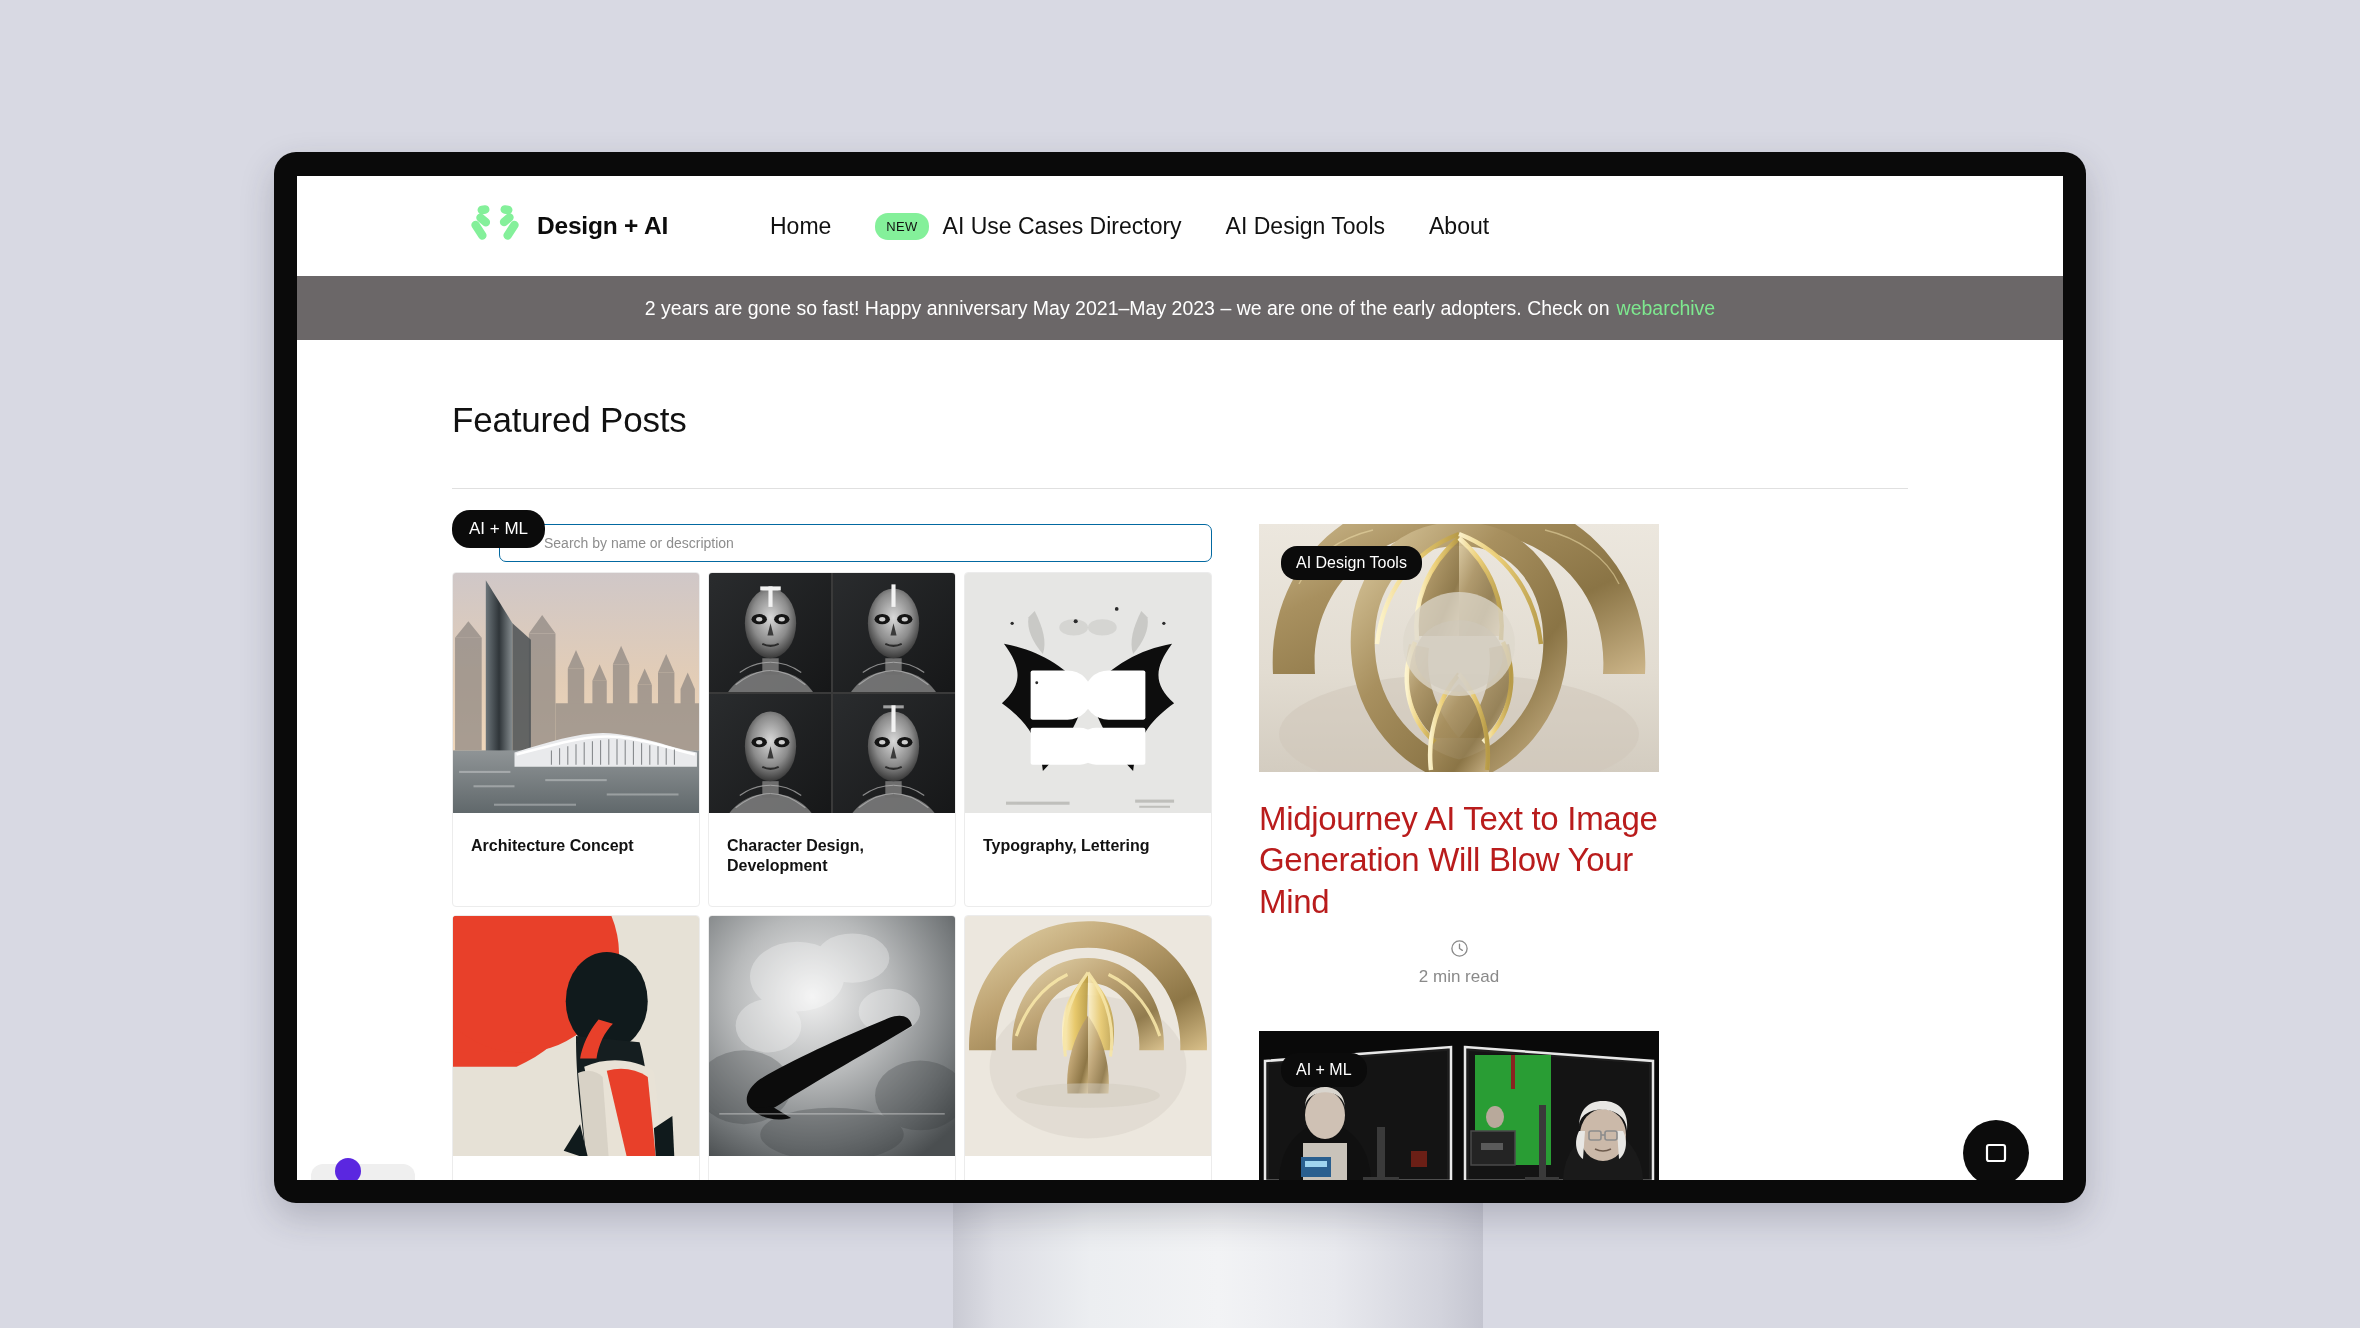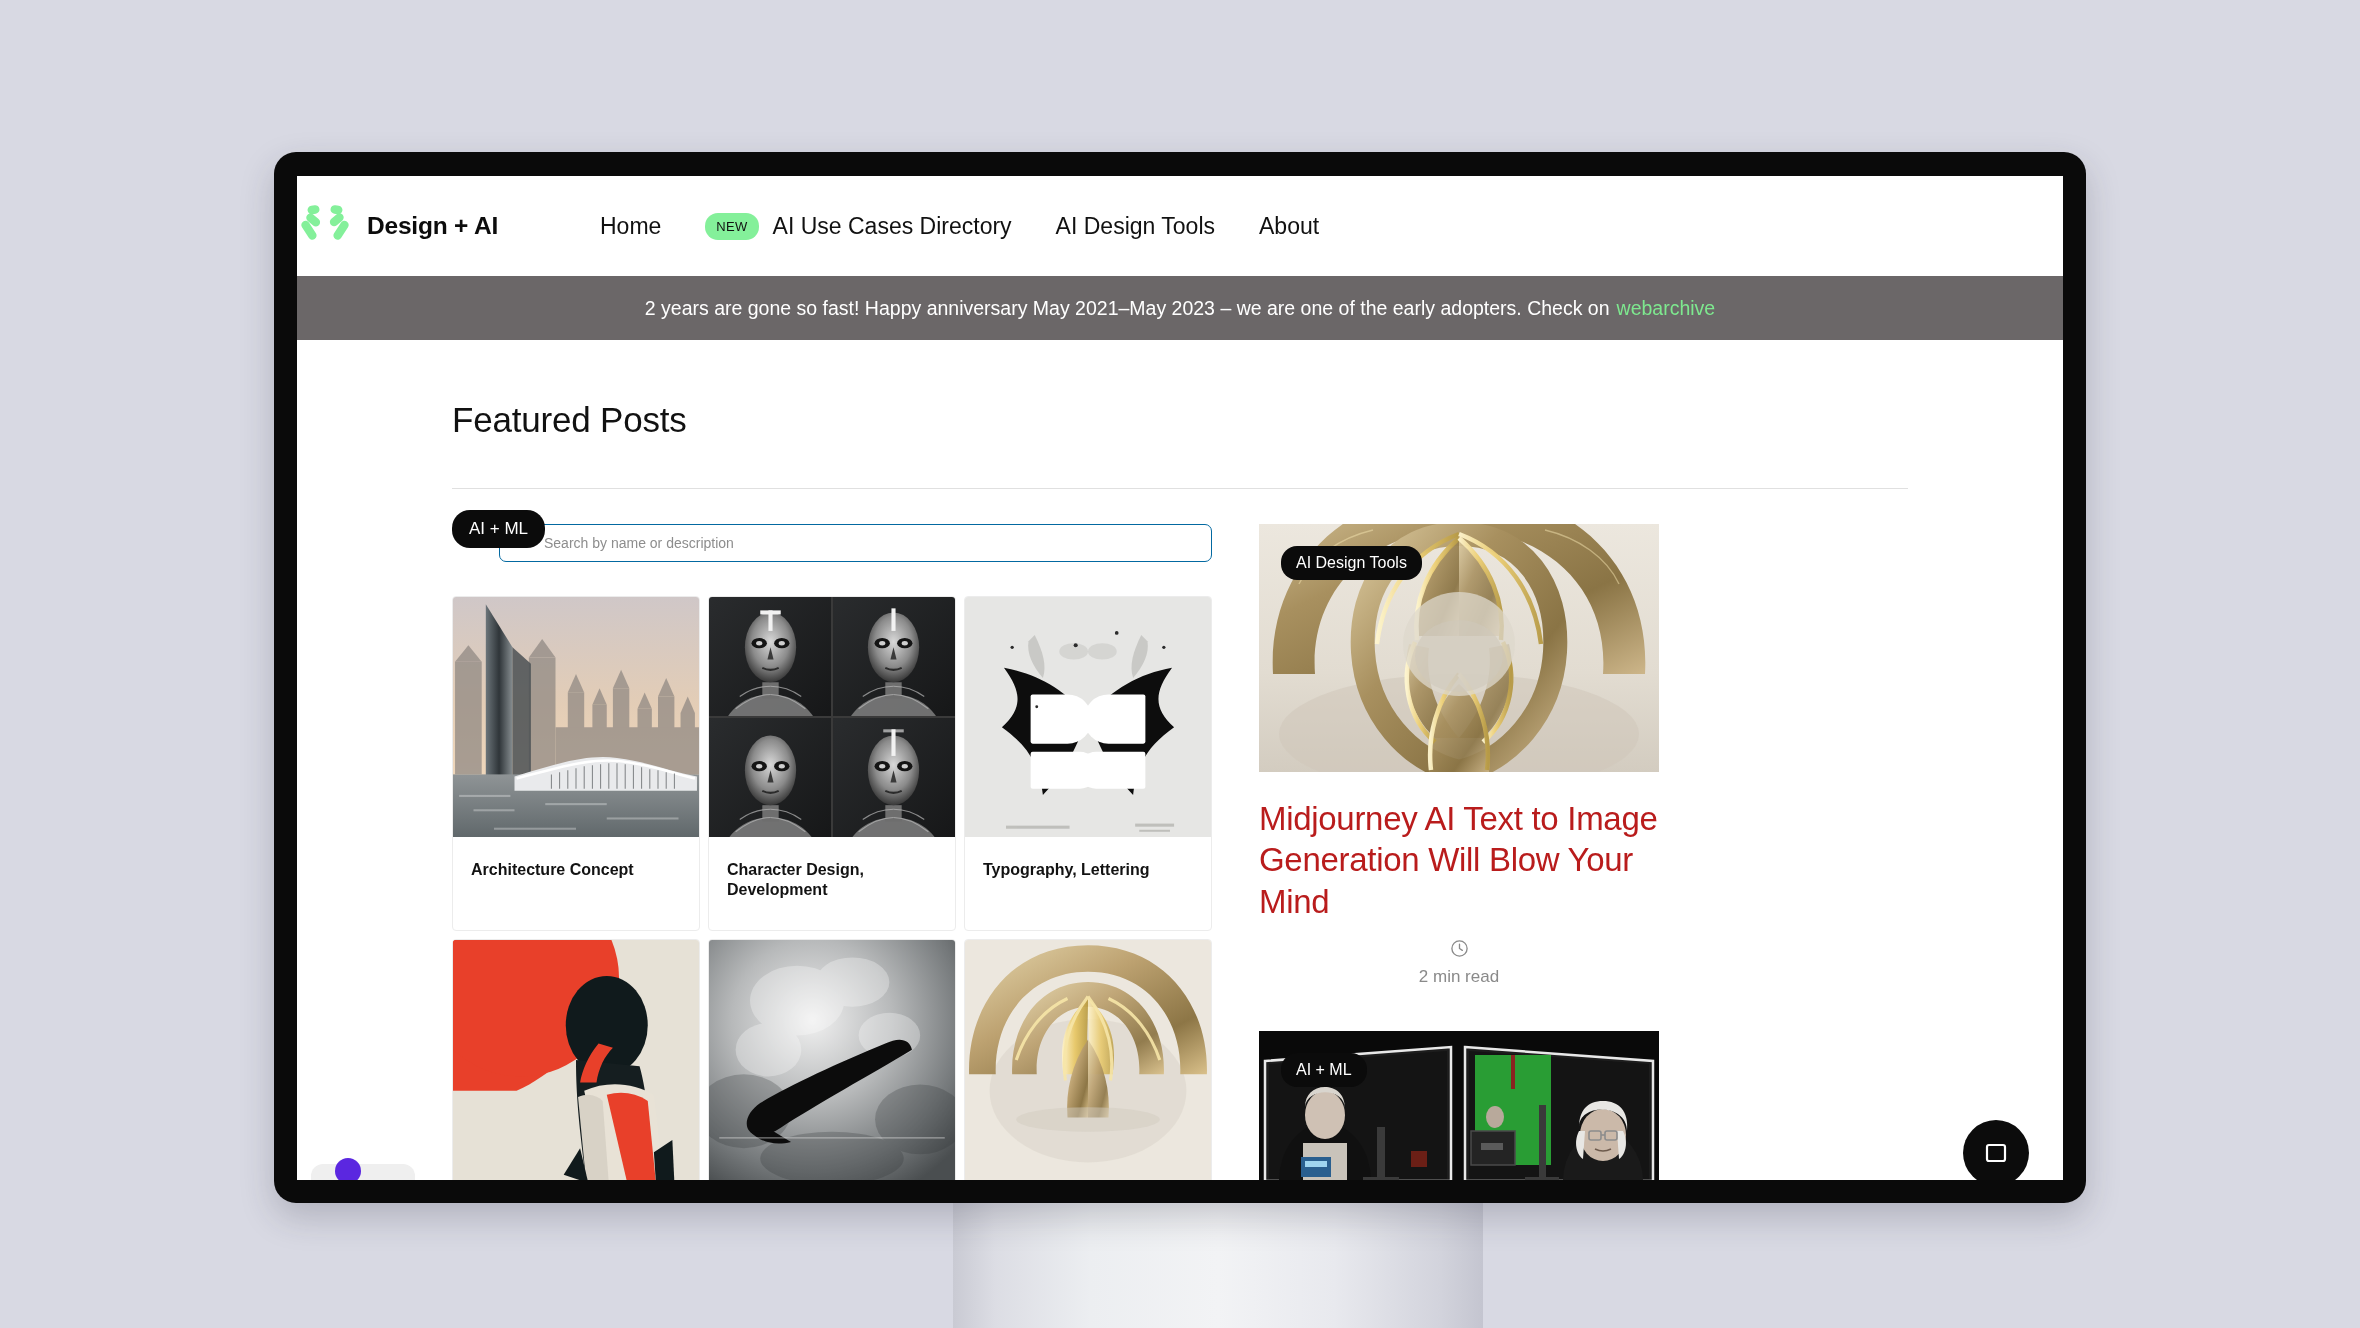--- a/index.html
+++ b/index.html
@@ -34,20 +34,21 @@
     background: #ffffff;
     overflow: hidden;
   }
 
   
   #site-header {
     height: 100px;
     background: #ffffff;
     display: flex;
     align-items: center;
+    padding-left: 170px;
     gap: 0;
   }
   #brand { display: flex; align-items: center; gap: 14px; margin-right: 80px; }
   #logo-mark { width: 56px; height: 56px; display:block; }
   #brand-name {
     font-size: 24.5px; font-weight: bold; color: #0c0c0c;
     letter-spacing: -0.2px; white-space: nowrap;
   }
   #main-nav { display: flex; align-items: center; gap: 0; }
   .nav-item {
@@ -96,21 +97,21 @@
     position: absolute; left: 0; top: -14px;
     background: #0b0b0b; color: #fff;
     font-size: 17px; font-weight: 500;
     padding: 9px 17px; border-radius: 18px;
     z-index: 4; white-space: nowrap;
   }
 
   
   #post-grid {
     display: grid; grid-template-columns: repeat(3, 1fr);
-    gap: 8px; margin-top: 26px;
+    gap: 8px; margin-top: 2px;
   }
   .post-card {
     border: 1px solid #ececec; border-radius: 4px;
     background: #fff; overflow: hidden;
   }
   .post-thumb { width: 100%; height: 240px; display: block; }
   .post-caption {
     font-size: 16px; font-weight: bold; color: #121212;
     padding: 23px 18px 30px 18px; line-height: 1.25;
   }

